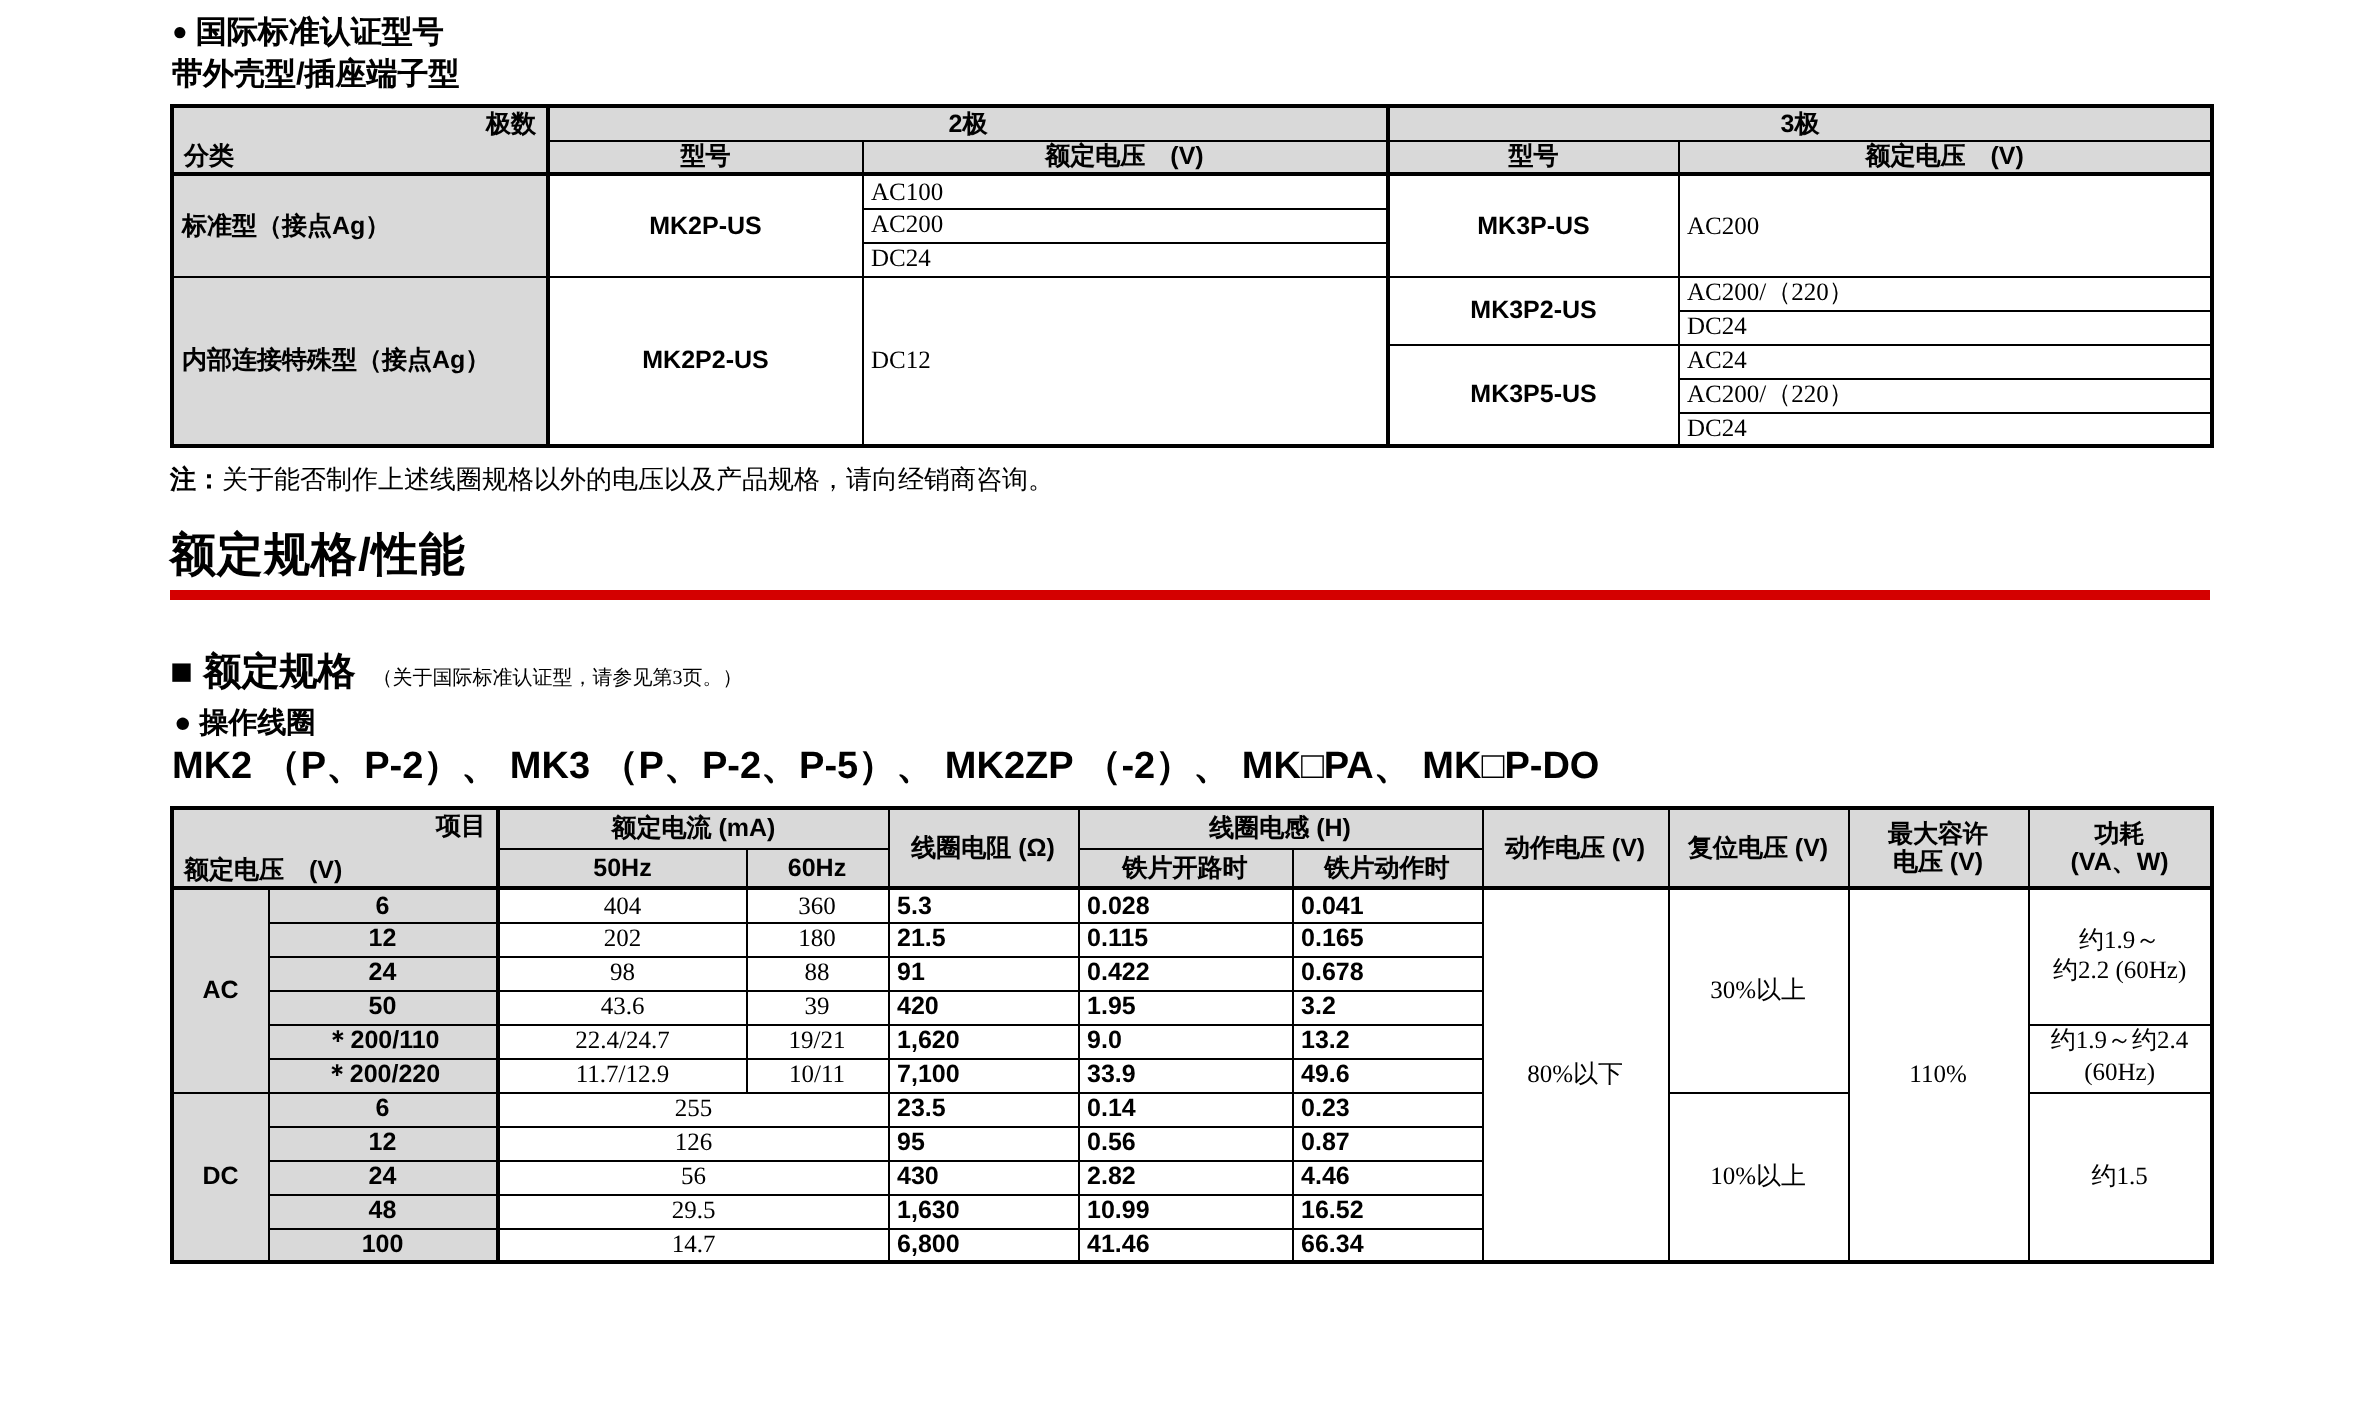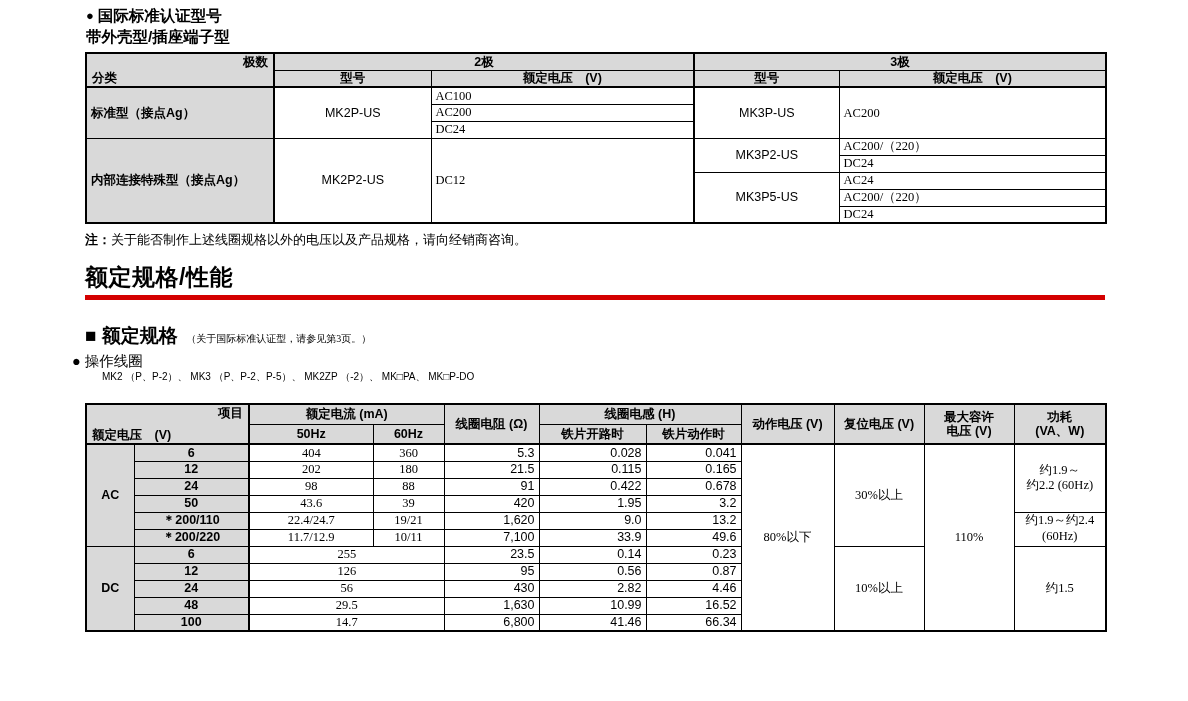--- a/index.html
+++ b/index.html
@@ -19,47 +19,47 @@
   .note-label { font-weight:bold; font-family:"Liberation Sans", sans-serif; }
   .note-text { font-family:"Liberation Serif", serif; }
 
   .sec-head { left:85px; top:262px; font-size:23px; font-weight:bold; letter-spacing:0.5px; }
   .red-bar { left:85px; top:295px; width:1020px; height:5px; background:#d40000; }
 
   .subsec { left:85px; top:323px; white-space:nowrap; }
   .subsec-title { font-weight:bold; font-size:19px; }
   .subsec-note { font-family:Liberation Serif, serif; font-size:10px; margin-left:4px; }
 
-  .coil-line { left:72px; top:352px; font-weight:normal; font-size:14.5px; }
-  .models-line { left:86px; top:370px; font-weight:normal; font-size:10px; white-space:nowrap;margin-left:16px; }
+  .coil-line { left:87px; top:352px; font-weight:bold; font-size:14.5px; }
+  .models-line { left:86px; top:370px; font-weight:bold; font-size:19px; white-space:nowrap; }
 
   
   table.tbl { border-collapse:collapse; table-layout:fixed; position:absolute; border:2.5px solid #000; }
   .tbl td { border:1px solid #000; padding:0 4px; font-size:12.5px; overflow:hidden; line-height:1.15; }
   .hd { background:#d9d9d9; font-weight:bold; text-align:center; }
   .bl2 { border-left-width:2.5px !important; }
   tr.bt2 > td { border-top-width:2.5px; }
 
   #t1 { left:85px; top:52px; width:1020px; }
   #t1 tr { height:17px; }
   #t2 { left:85px; top:403px; width:1020px;padding-left:10px; }
   #t2 tr.hrow { height:20px; }
   #t2 tr.drow { height:17px; }
 
   .corner { position:relative; background:#d9d9d9; padding:0; }
   .ck-top { position:absolute; top:1px; right:5px; font-weight:bold; font-size:12.5px; }
   .ck-bot { position:absolute; bottom:1px; left:5px; font-weight:bold; font-size:12.5px; }
 
   .cat   { text-align:left; font-weight:bold; padding-left:7px; }
-  .model { text-align:center; font-weight:normal; font-size:13px; }
+  .model { text-align:center; font-weight:bold; font-size:13px; }
   .sv    { font-family:"Liberation Serif", serif; font-size:13px; text-align:left; padding-left:8px; font-weight:normal; }
 
   .vl  { text-align:center; font-weight:bold; }
   .cur { font-family:"Liberation Serif", serif; font-size:12.5px; text-align:center; font-weight:normal; }
-  .bv  { text-align:right; font-weight:normal; }
+  .bv  { text-align:left; font-weight:bold; }
   .ms  { font-family:"Liberation Serif", serif; font-size:13px; text-align:center; font-weight:normal; }
   .ms2 { font-family:"Liberation Serif", serif; font-size:12.5px; text-align:center; font-weight:normal;margin-left:40px; }
   .ms2 div { line-height:1.25; }
 </style>
 </head>
 <body>
 
 <div class="abs title-blk">
   <div class="line"><span class="bullet">●</span><span>国际标准认证型号</span></div>
   <div class="line">带外壳型/插座端子型</div>

